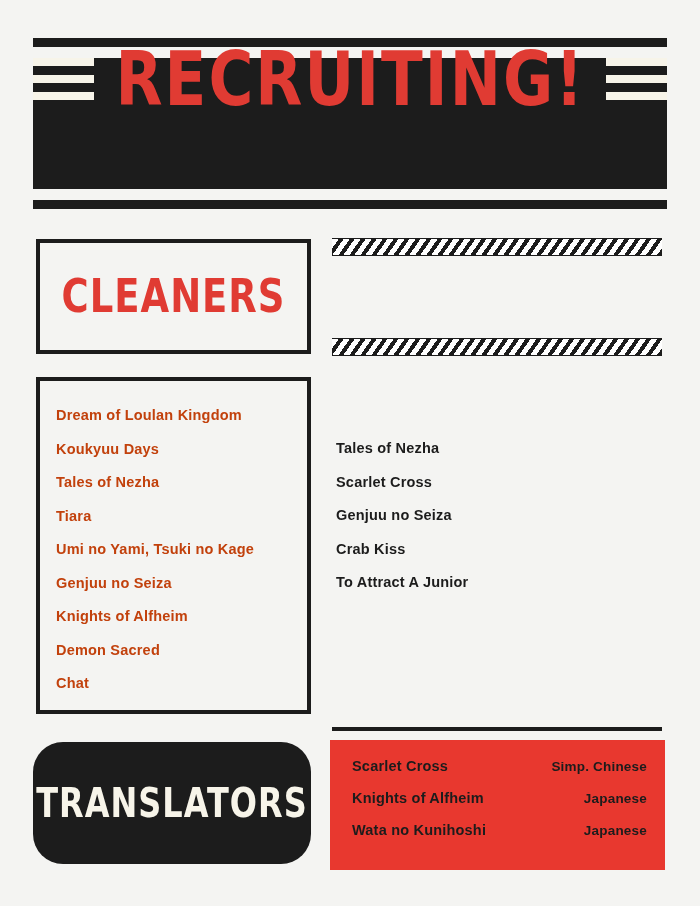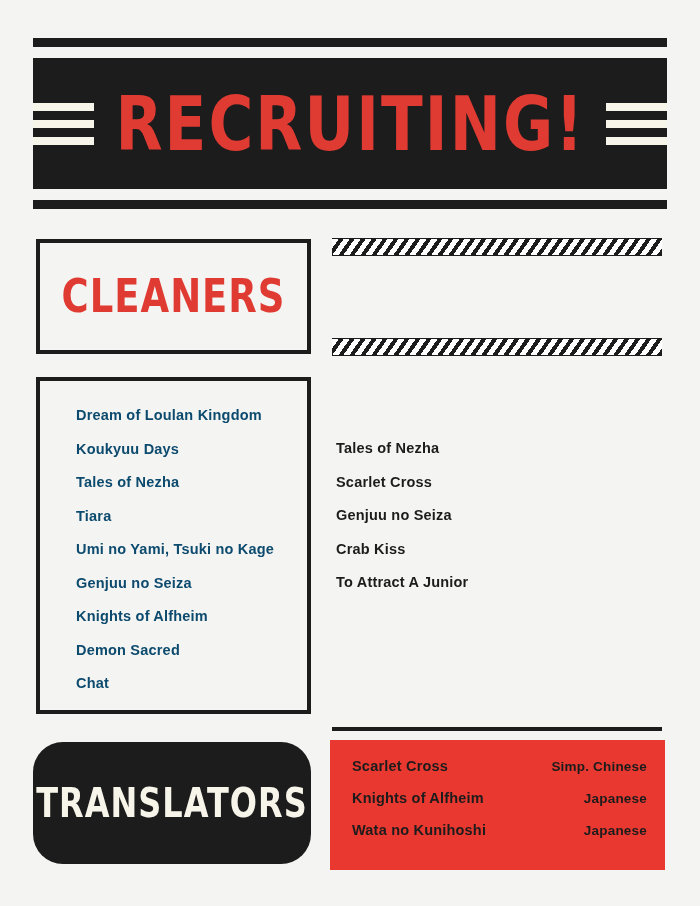--- a/index.html
+++ b/index.html
@@ -31,21 +31,20 @@
   }
   #rule-bottom {
     left: 33px; top: 200px; width: 634px; height: 9px;
   }
   #banner {
     position: absolute;
     left: 33px; top: 58px;
     width: 634px; height: 131px;
     background: #1c1c1c;
     display: flex;
-    align-items: center;
     justify-content: center;
   }
   #banner .title {
     color: #e03b33;
     font-family: "DejaVu Sans", sans-serif;
     font-weight: bold;
     font-size: 60px;
     letter-spacing: 2px;
     line-height: 1;
     transform: scaleY(1.25) scaleX(1.02);
@@ -88,26 +87,25 @@
   #cleaners-box {
     position: absolute;
     left: 36px; top: 377px;
     width: 275px; height: 337px;
     border: 4px solid #1c1c1c;
     box-sizing: border-box;
     padding: 26px 0 0 16px;
   }
   #cleaners-box .item {
     font-size: 14.5px;
-    color: #0c4a6e;
+    color: #c2410c;
     font-weight: bold;
     letter-spacing: 0.2px;
     margin-bottom: 17.5px;
     white-space: nowrap;
-    margin-left: 20px;
   }
 
   
   .hatch {
     position: absolute;
     left: 332px;
     width: 330px;
     height: 16px;
     background-image: repeating-linear-gradient(
       -55deg,

